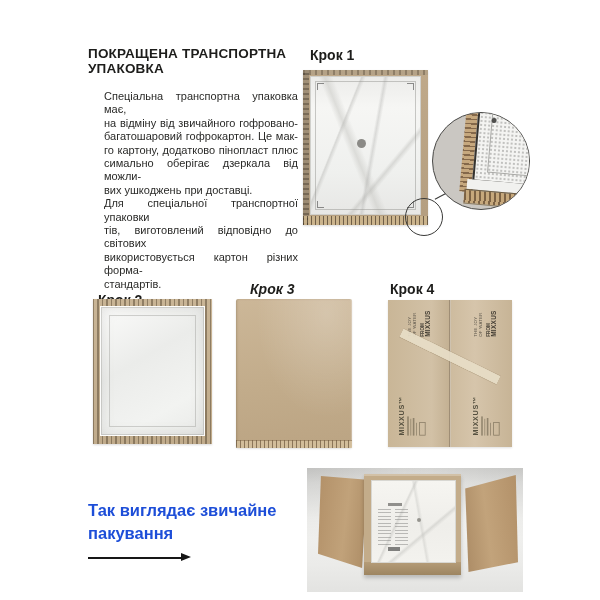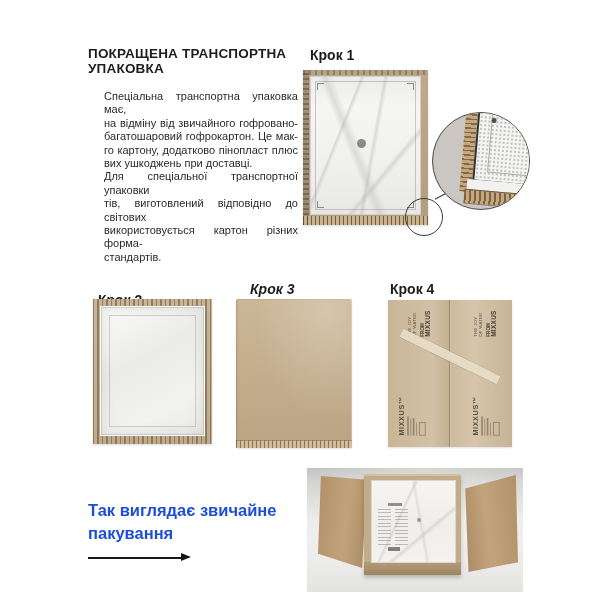--- a/index.html
+++ b/index.html
@@ -151,20 +151,21 @@
   <div class="abs heading">
     <div class="h-line">ПОКРАЩЕНА ТРАНСПОРТНА</div>
     <div class="h-line">УПАКОВКА</div>
   </div>
 
   <div class="abs bodytext">
     <div class="jline">Спеціальна транспортна упаковка має,</div>
     <div class="jline">на відміну від звичайного гофровано-</div>
     <div class="jline">багатошаровий гофрокартон. Це мак-</div>
     <div class="jline">го картону, додатково пінопласт плюс</div>
+    <div class="jline">симально оберігає дзеркала від можли-</div>
     <div class="jline para-end">вих ушкоджень при доставці.</div>
     <div class="jline">Для спеціальної транспортної упаковки</div>
     <div class="jline">тів, виготовлений відповідно до світових</div>
     <div class="jline">використовується картон різних форма-</div>
     <div class="jline para-end">стандартів.</div>
   </div>
 
   <div class="abs step-label" style="left:310px;top:47px;">Крок 1</div>
   <div class="abs k1">
     <div class="abs k1-wrap">

